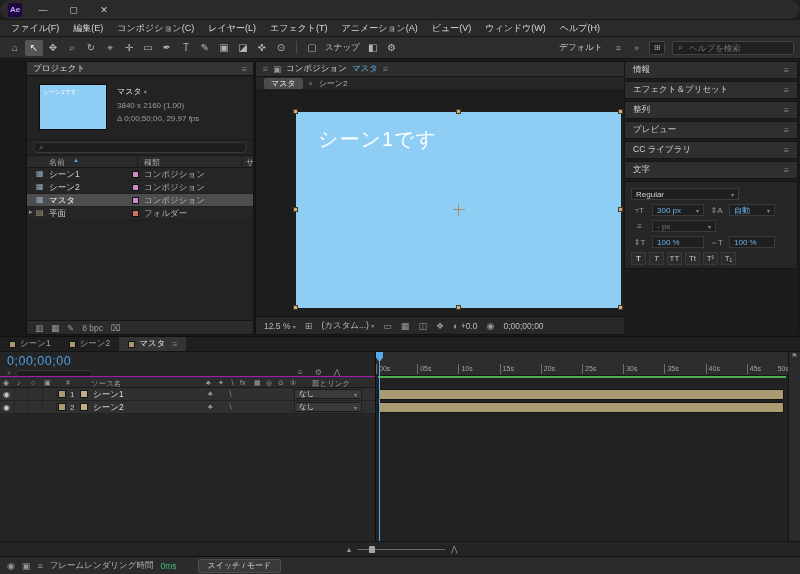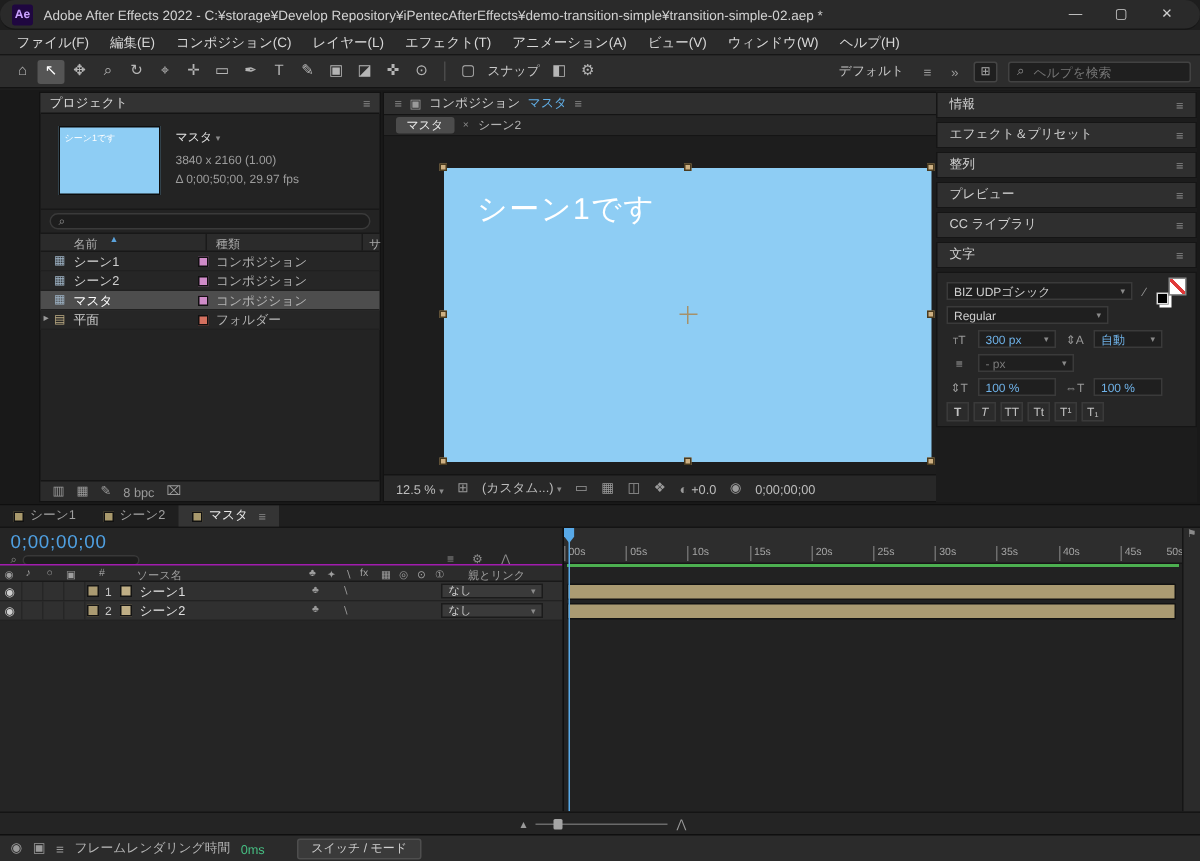--- a/index.html
+++ b/index.html
@@ -123,21 +123,20 @@
   .sb-val{color:#46bd82;}
   .sb-btn{background:#3a3a3a;border:1px solid #4e4e4e;border-radius:2px;height:14px;line-height:12px;padding:0 9px;color:#d0d0d0;font-size:8px;margin-left:14px;}
 </style>
 </head>
 <body>
 
 <div class="screen">
 
   <div class="titlebar">
     <div class="aeicon">Ae</div>
-    <div class="title-text">Adobe After Effects 2022 - C:¥storage¥Develop Repository¥iPentecAfterEffects¥demo-transition-simple¥transition-simple-02.aep *</div>
     <div class="winbtns">
       <span class="winbtn">—</span>
       <span class="winbtn">▢</span>
       <span class="winbtn">✕</span>
     </div>
   </div>
 
   <div class="menubar">
     <span class="menu-item">ファイル(F)</span>
     <span class="menu-item">編集(E)</span>
@@ -312,31 +311,20 @@
           <span>CC ライブラリ</span>
           <span style="color:#8a8a8a;">≡</span>
         </div>
       <div class="rp-h">
           <span>文字</span>
           <span style="color:#8a8a8a;">≡</span>
         </div>
 
       <div class="ch-body">
         <div class="ch-row">
-          <div class="ch-box" style="flex:1;">
-            <span>BIZ UDPゴシック</span>
-            <span class="caret">▾</span>
-          </div>
-          <span class="ch-ic" style="width:8px;">∕</span>
-          <div class="sw">
-            <span class="sw-none"></span>
-            <span class="sw-bw"></span>
-          </div>
-        </div>
-        <div class="ch-row">
           <div class="ch-box" style="width:108px;">
             <span>Regular</span>
             <span class="caret">▾</span>
           </div>
         </div>
         <div class="ch-row">
           <span class="ch-ic"><span style="font-size:6px;">T</span>T</span>
           <div class="ch-box" style="width:52px;">
             <span class="ch-val">300 px</span>
             <span class="caret">▾</span>

